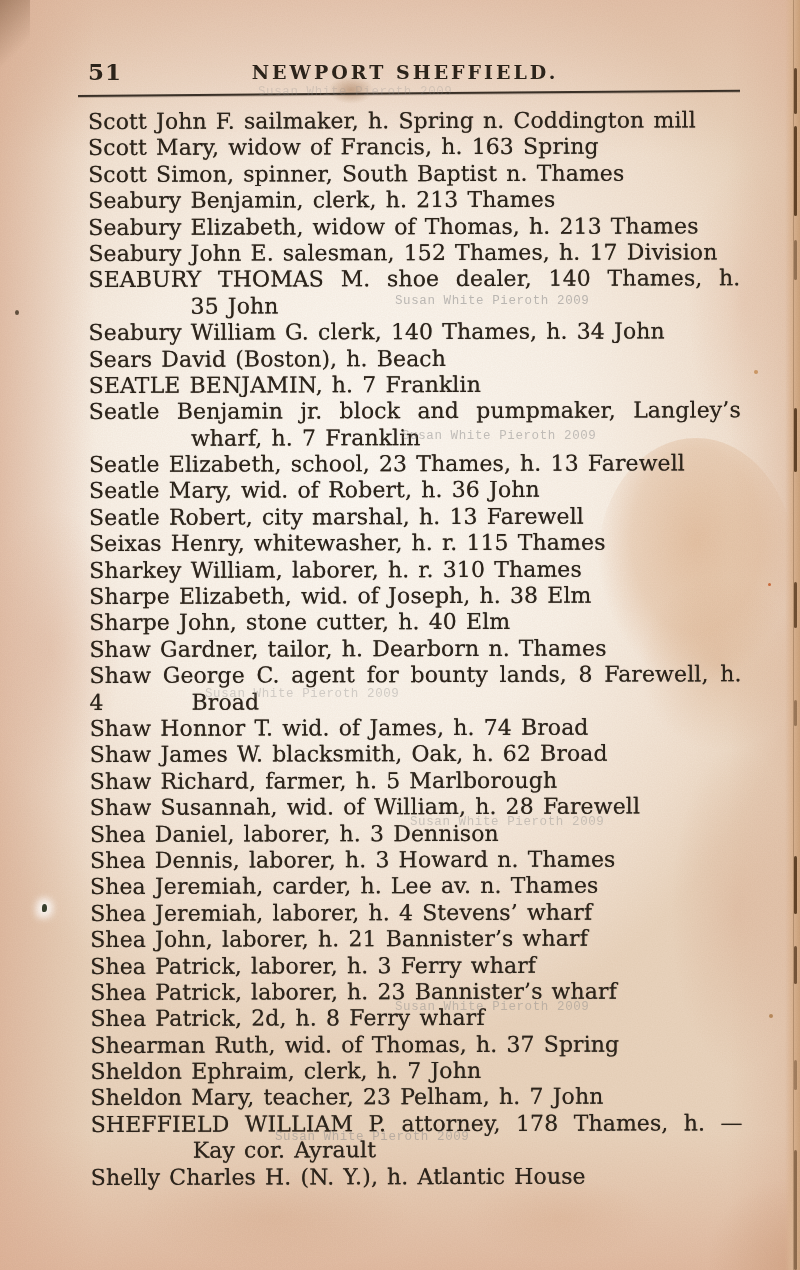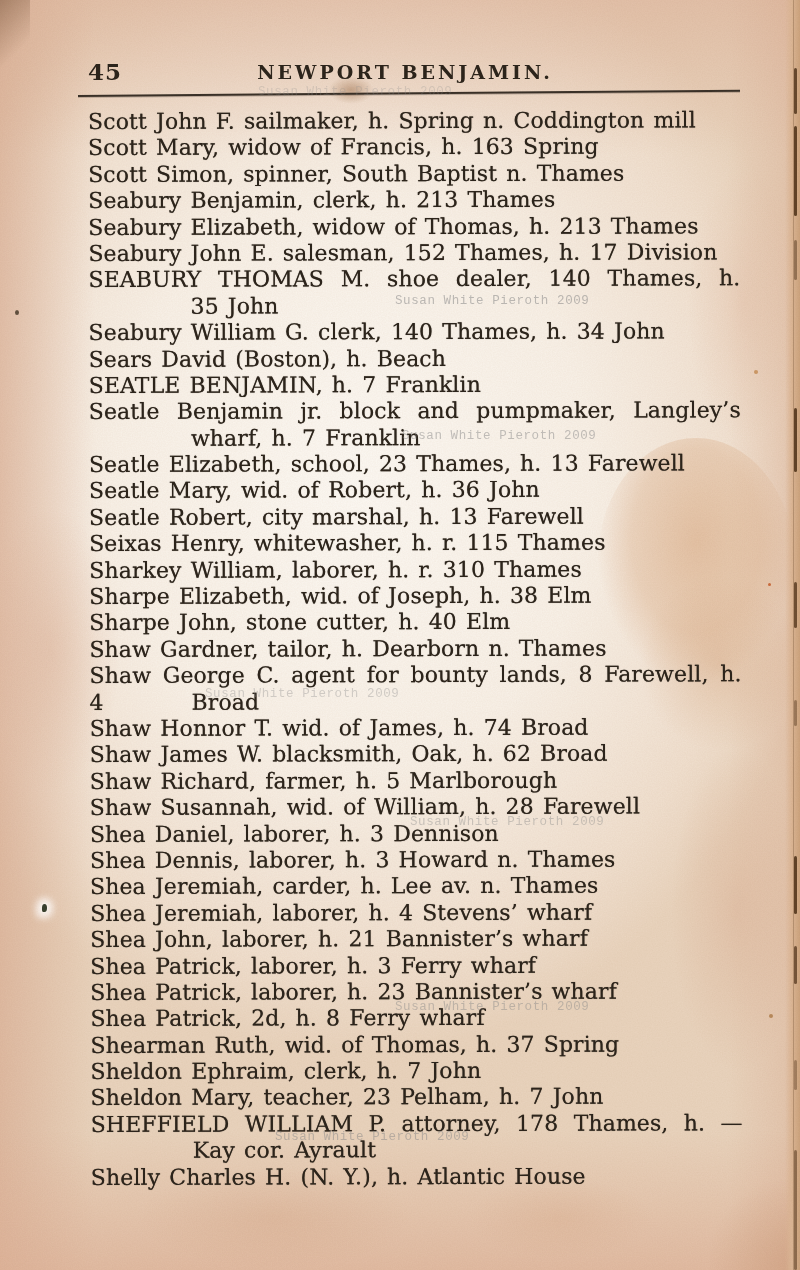--- a/index.html
+++ b/index.html
@@ -89,22 +89,22 @@
       <div class="eseg" style="top: 946px; height: 38px; opacity: 0.75;"></div>
       <div class="eseg" style="top: 1060px; height: 30px; opacity: 0.4;"></div>
       <div class="eseg" style="top: 1150px; height: 120px; opacity: 0.55;"></div>
     </div>
   <div class="mark m-dot1"></div>
   <div class="mark m-dot2"></div>
   <div class="mark m-sp1"></div>
   <div class="mark m-sp2"></div>
   <div class="mark m-sp3"></div>
 
-  <div class="pagenum">45</div>
-  <div class="title">NEWPORT BENJAMIN.</div>
+  <div class="pagenum">51</div>
+  <div class="title">NEWPORT SHEFFIELD.</div>
   <div class="rule"></div>
 
   <main class="entries">
       <div class="line">Scott John F. sailmaker, h. Spring n. Coddington mill</div>
       <div class="line">Scott Mary, widow of Francis, h. 163 Spring</div>
       <div class="line">Scott Simon, spinner, South Baptist n. Thames</div>
       <div class="line">Seabury Benjamin, clerk, h. 213 Thames</div>
       <div class="line">Seabury Elizabeth, widow of Thomas, h. 213 Thames</div>
       <div class="line">Seabury John E. salesman, 152 Thames, h. 17 Division</div>
       <div class="line just">SEABURY THOMAS M. shoe dealer, 140 Thames, h.</div>

